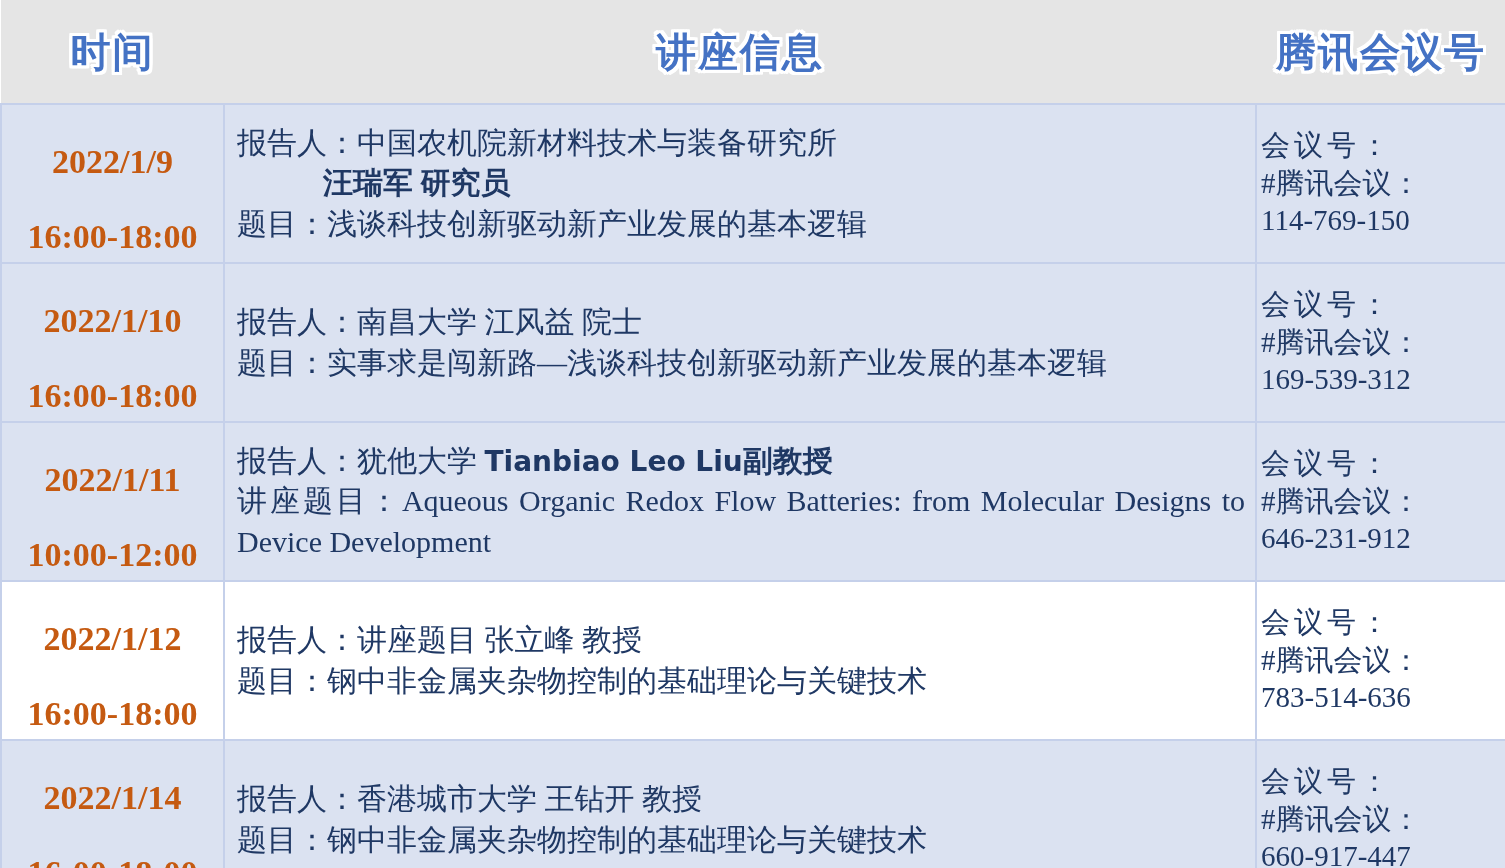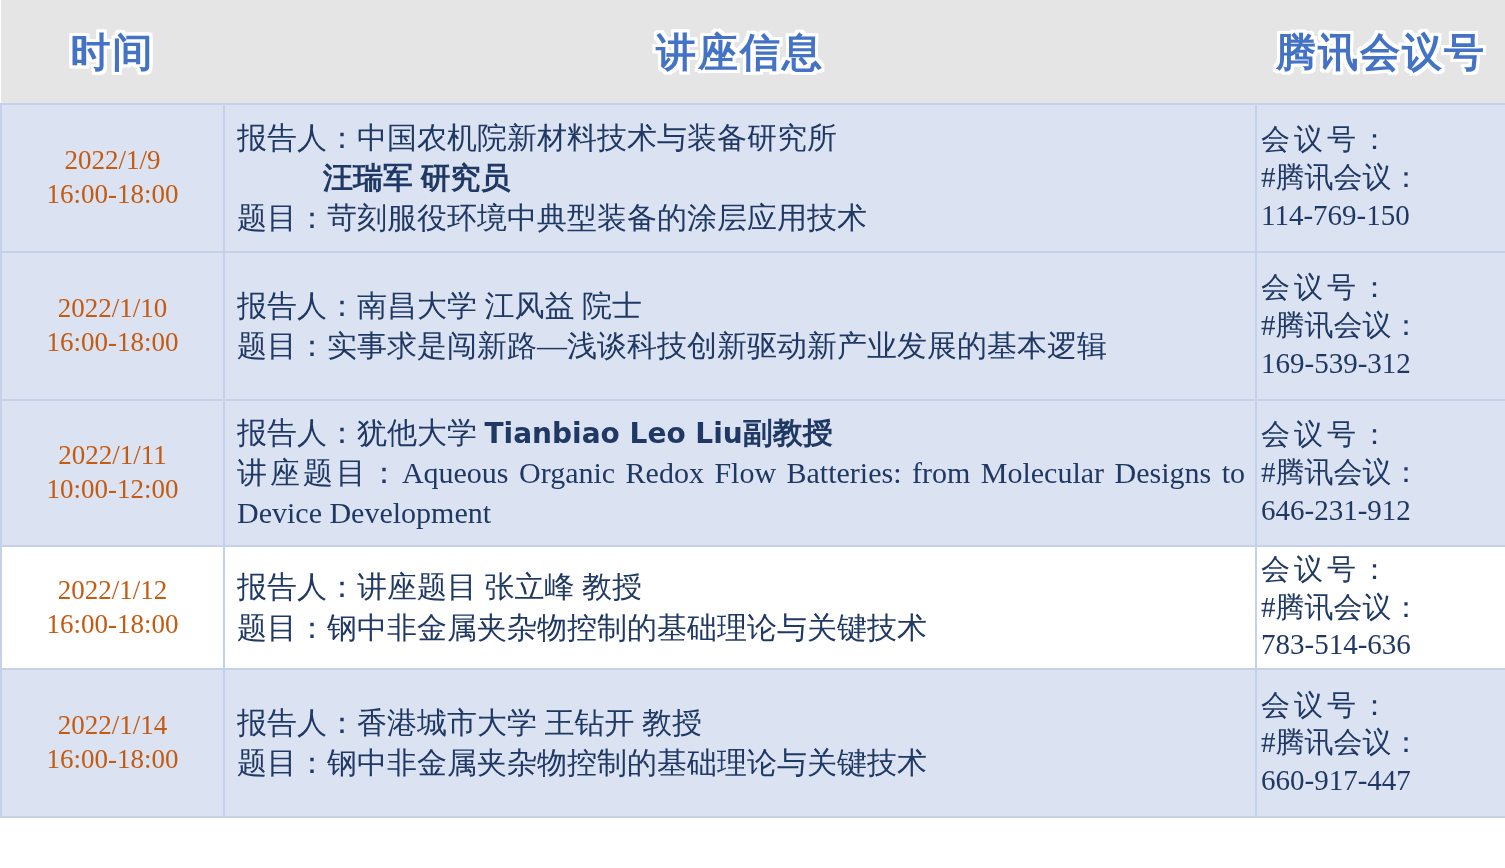--- a/index.html
+++ b/index.html
@@ -76,25 +76,26 @@
   td.cell-meet {
     width: 250px;
     text-align: left;
     padding: 4px 4px;
   }
 
   
   .time-date, .time-range {
     color: #c55a11;
     font-family: "Liberation Serif", "DejaVu Serif", serif;
-    font-weight: normal;
-    font-size: 27px;
+    font-weight: bold;
+    font-size: 34px;
     line-height: 1.25;
     white-space: nowrap;
     display: block;
+    margin-top: 32px;
   }
 
   
   .info-lines {
     color: #1f3864;
     font-size: 30px;
     line-height: 1.34;
   }
   .info-line {
     display: block;
@@ -151,21 +152,21 @@
 
     <tr class="tinted" style="height:148px;">
       <td class="cell-time">
         <span class="time-date">2022/1/9</span>
         <span class="time-range">16:00-18:00</span>
       </td>
       <td class="cell-info">
         <div class="info-lines">
           <span class="info-line"><span>报告人：</span><span>中国农机院新材料技术与装备研究所</span></span>
           <span class="info-line indent bold-cn">汪瑞军 研究员</span>
-          <span class="info-line"><span>题目：</span><span>苛刻服役环境中典型装备的涂层应用技术</span></span>
+          <span class="info-line"><span>题目：</span><span>浅谈科技创新驱动新产业发展的基本逻辑</span></span>
         </div>
       </td>
       <td class="cell-meet">
         <div class="meet-lines">
           <span class="meet-line meet-label">会议号：</span>
           <span class="meet-line">#腾讯会议：</span>
           <span class="meet-line meet-num">114-769-150</span>
         </div>
       </td>
     </tr>

